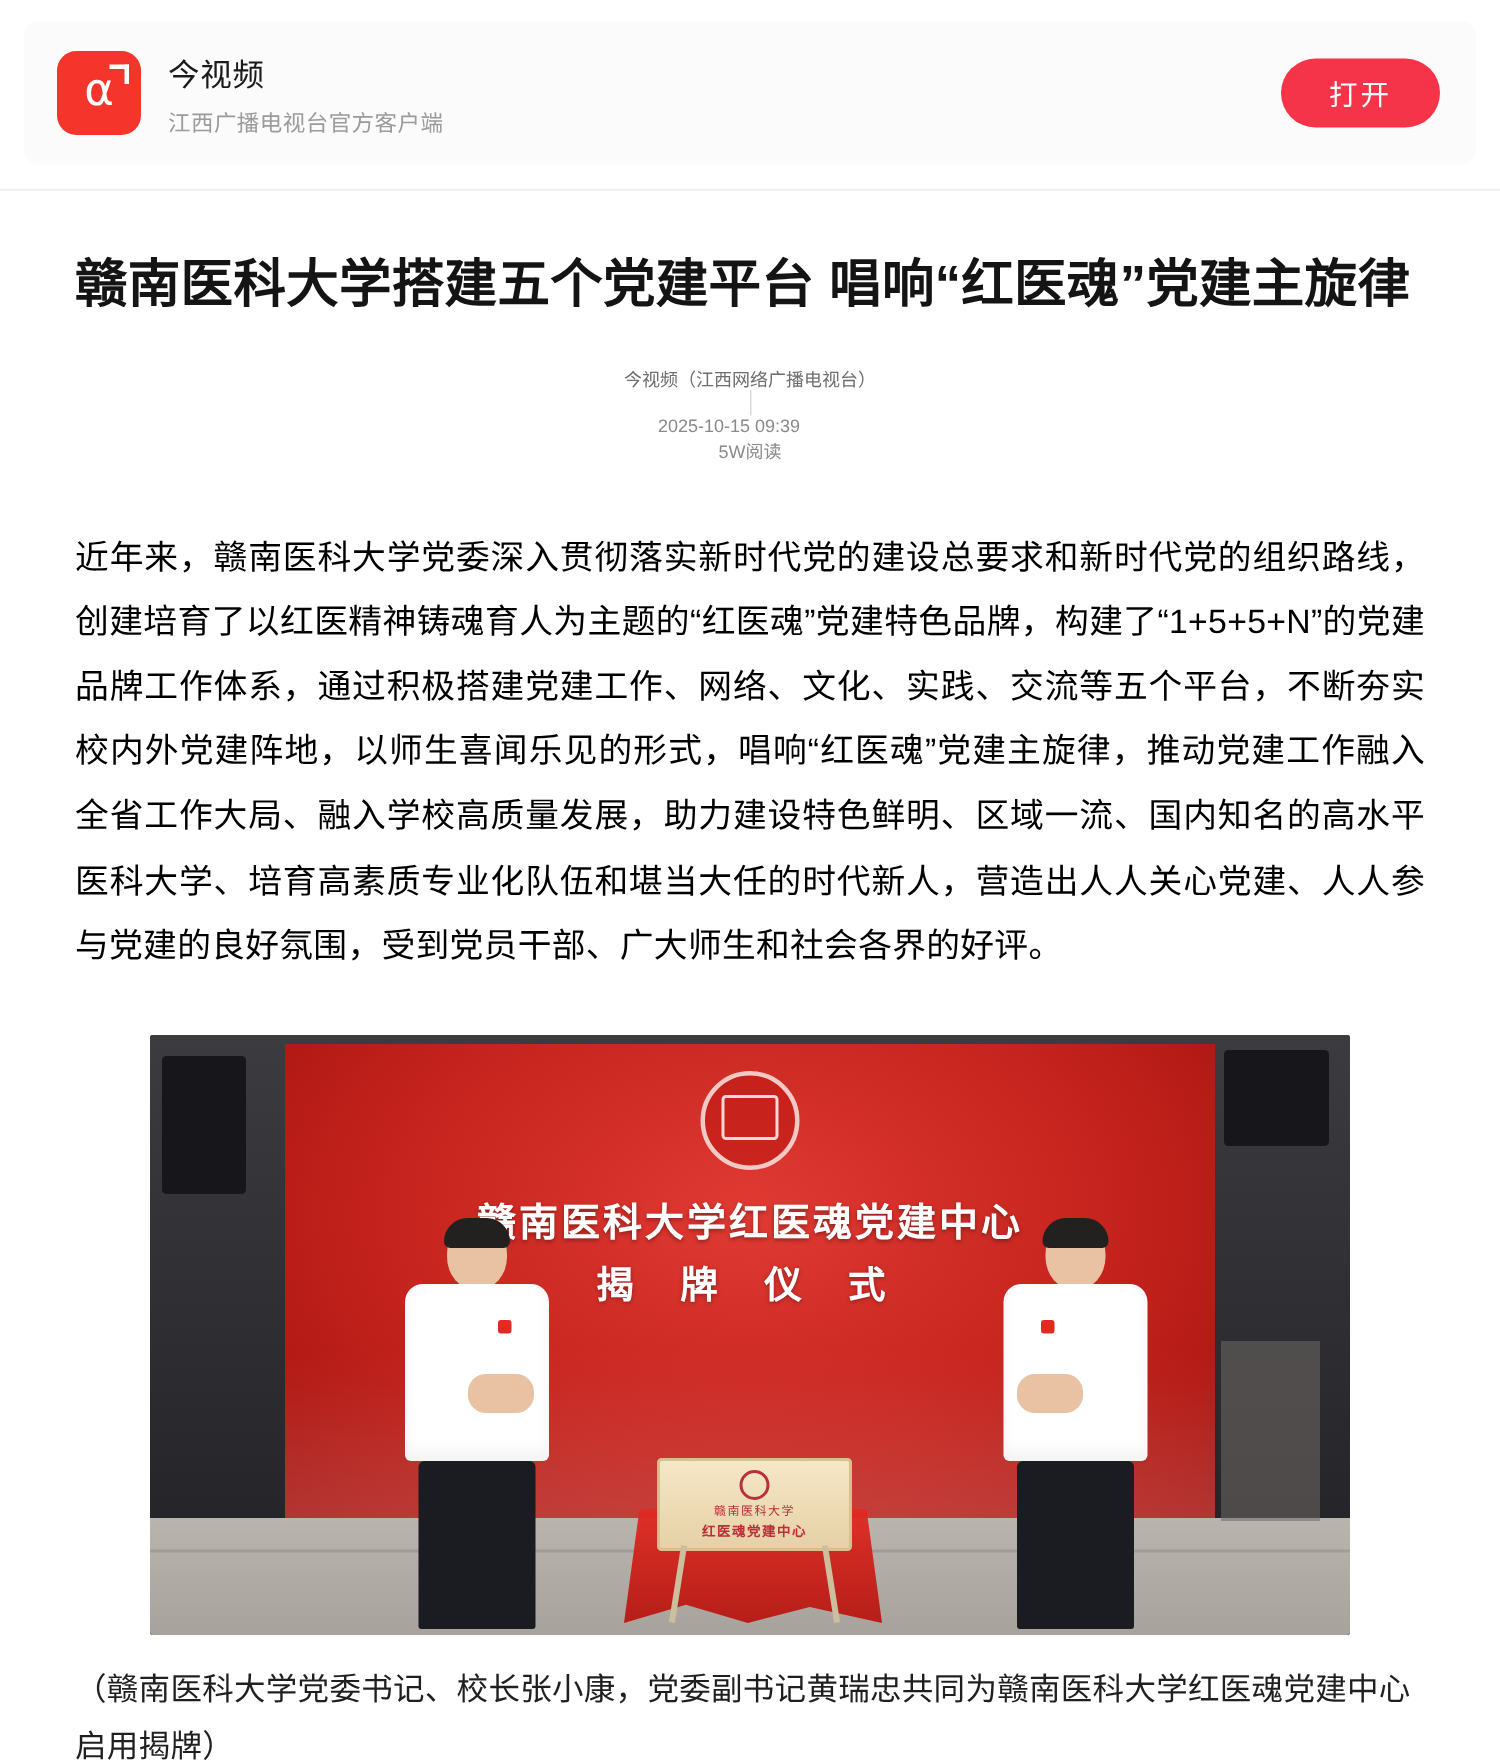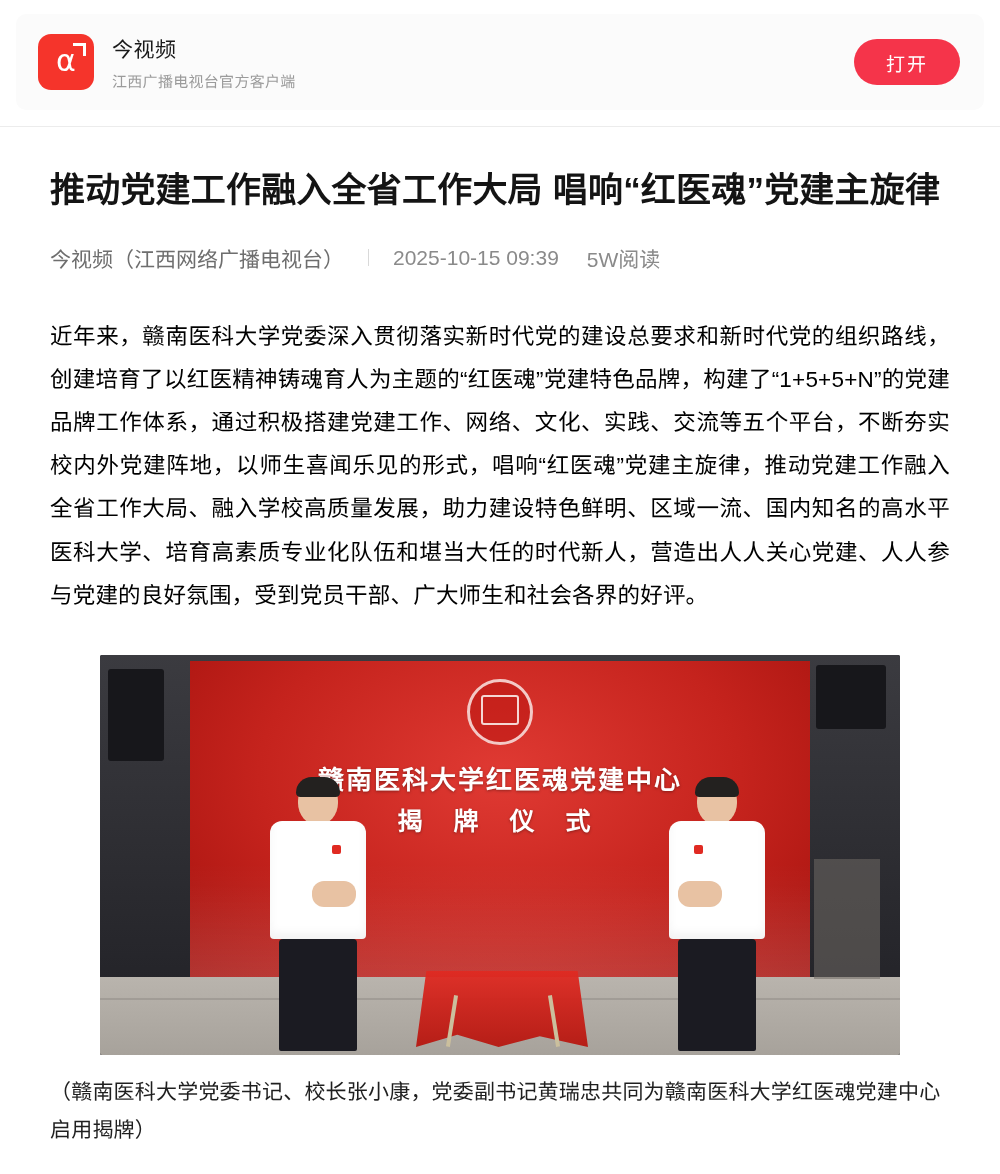--- a/index.html
+++ b/index.html
@@ -103,22 +103,23 @@
     font-size: 35px;
     line-height: 1.42;
     color: #141414;
     font-weight: 700;
     letter-spacing: .2px;
   }
   .meta {
     margin-top: 28px;
     display: flex;
     align-items: center;
-    font-size: 21px;
+    font-size: 12px;
     color: #8a8a8a;
+    flex-direction: column;
   }
   .meta .source { color: #6e6e6e; }
   .meta .sep {
     display: inline-block;
     width: 1px;
     height: 17px;
     background: #d9d9d9;
     margin: 0 24px;
   }
   .meta .date { margin-right: 28px; }
@@ -270,21 +271,21 @@
     <div class="app-title">今视频</div>
     <div class="app-sub">江西广播电视台官方客户端</div>
   </div>
   <button class="open-btn">打开</button>
 </div>
 
 <div class="divider"></div>
 
 <div class="article">
 
-  <h1 class="headline">推动党建工作融入全省工作大局 唱响“红医魂”党建主旋律</h1>
+  <h1 class="headline">赣南医科大学搭建五个党建平台 唱响“红医魂”党建主旋律</h1>
 
   <div class="meta">
     <span class="source">今视频（江西网络广播电视台）</span>
     <span class="sep"></span>
     <span class="date">2025-10-15 09:39</span>
     <span class="reads">5W阅读</span>
   </div>
 
   <p class="body-text">近年来，赣南医科大学党委深入贯彻落实新时代党的建设总要求和新时代党的组织路线，创建培育了以红医精神铸魂育人为主题的“红医魂”党建特色品牌，构建了“1+5+5+N”的党建品牌工作体系，通过积极搭建党建工作、网络、文化、实践、交流等五个平台，不断夯实校内外党建阵地，以师生喜闻乐见的形式，唱响“红医魂”党建主旋律，推动党建工作融入全省工作大局、融入学校高质量发展，助力建设特色鲜明、区域一流、国内知名的高水平医科大学、培育高素质专业化队伍和堪当大任的时代新人，营造出人人关心党建、人人参与党建的良好氛围，受到党员干部、广大师生和社会各界的好评。</p>
 
@@ -318,20 +319,25 @@
           </div>
         <div class="shirt"></div>
         <div class="pants"></div>
         <span class="badge"></span>
       </div>
       <div class="ph-arms-l"></div>
       <div class="ph-arms-r"></div>
 
       <div class="ph-table">
         <div class="ph-cloth"></div>
+        <div class="ph-plaque">
+          <span class="pl-emblem"></span>
+          <span class="pl-t1">赣南医科大学</span>
+          <span class="pl-t2">红医魂党建中心</span>
+        </div>
         <div class="ph-easel-l"></div>
         <div class="ph-easel-r"></div>
       </div>
     </div>
   </div>
 
   <p class="caption">（赣南医科大学党委书记、校长张小康，党委副书记黄瑞忠共同为赣南医科大学红医魂党建中心启用揭牌）</p>
 </div>
 
 </body></html>

